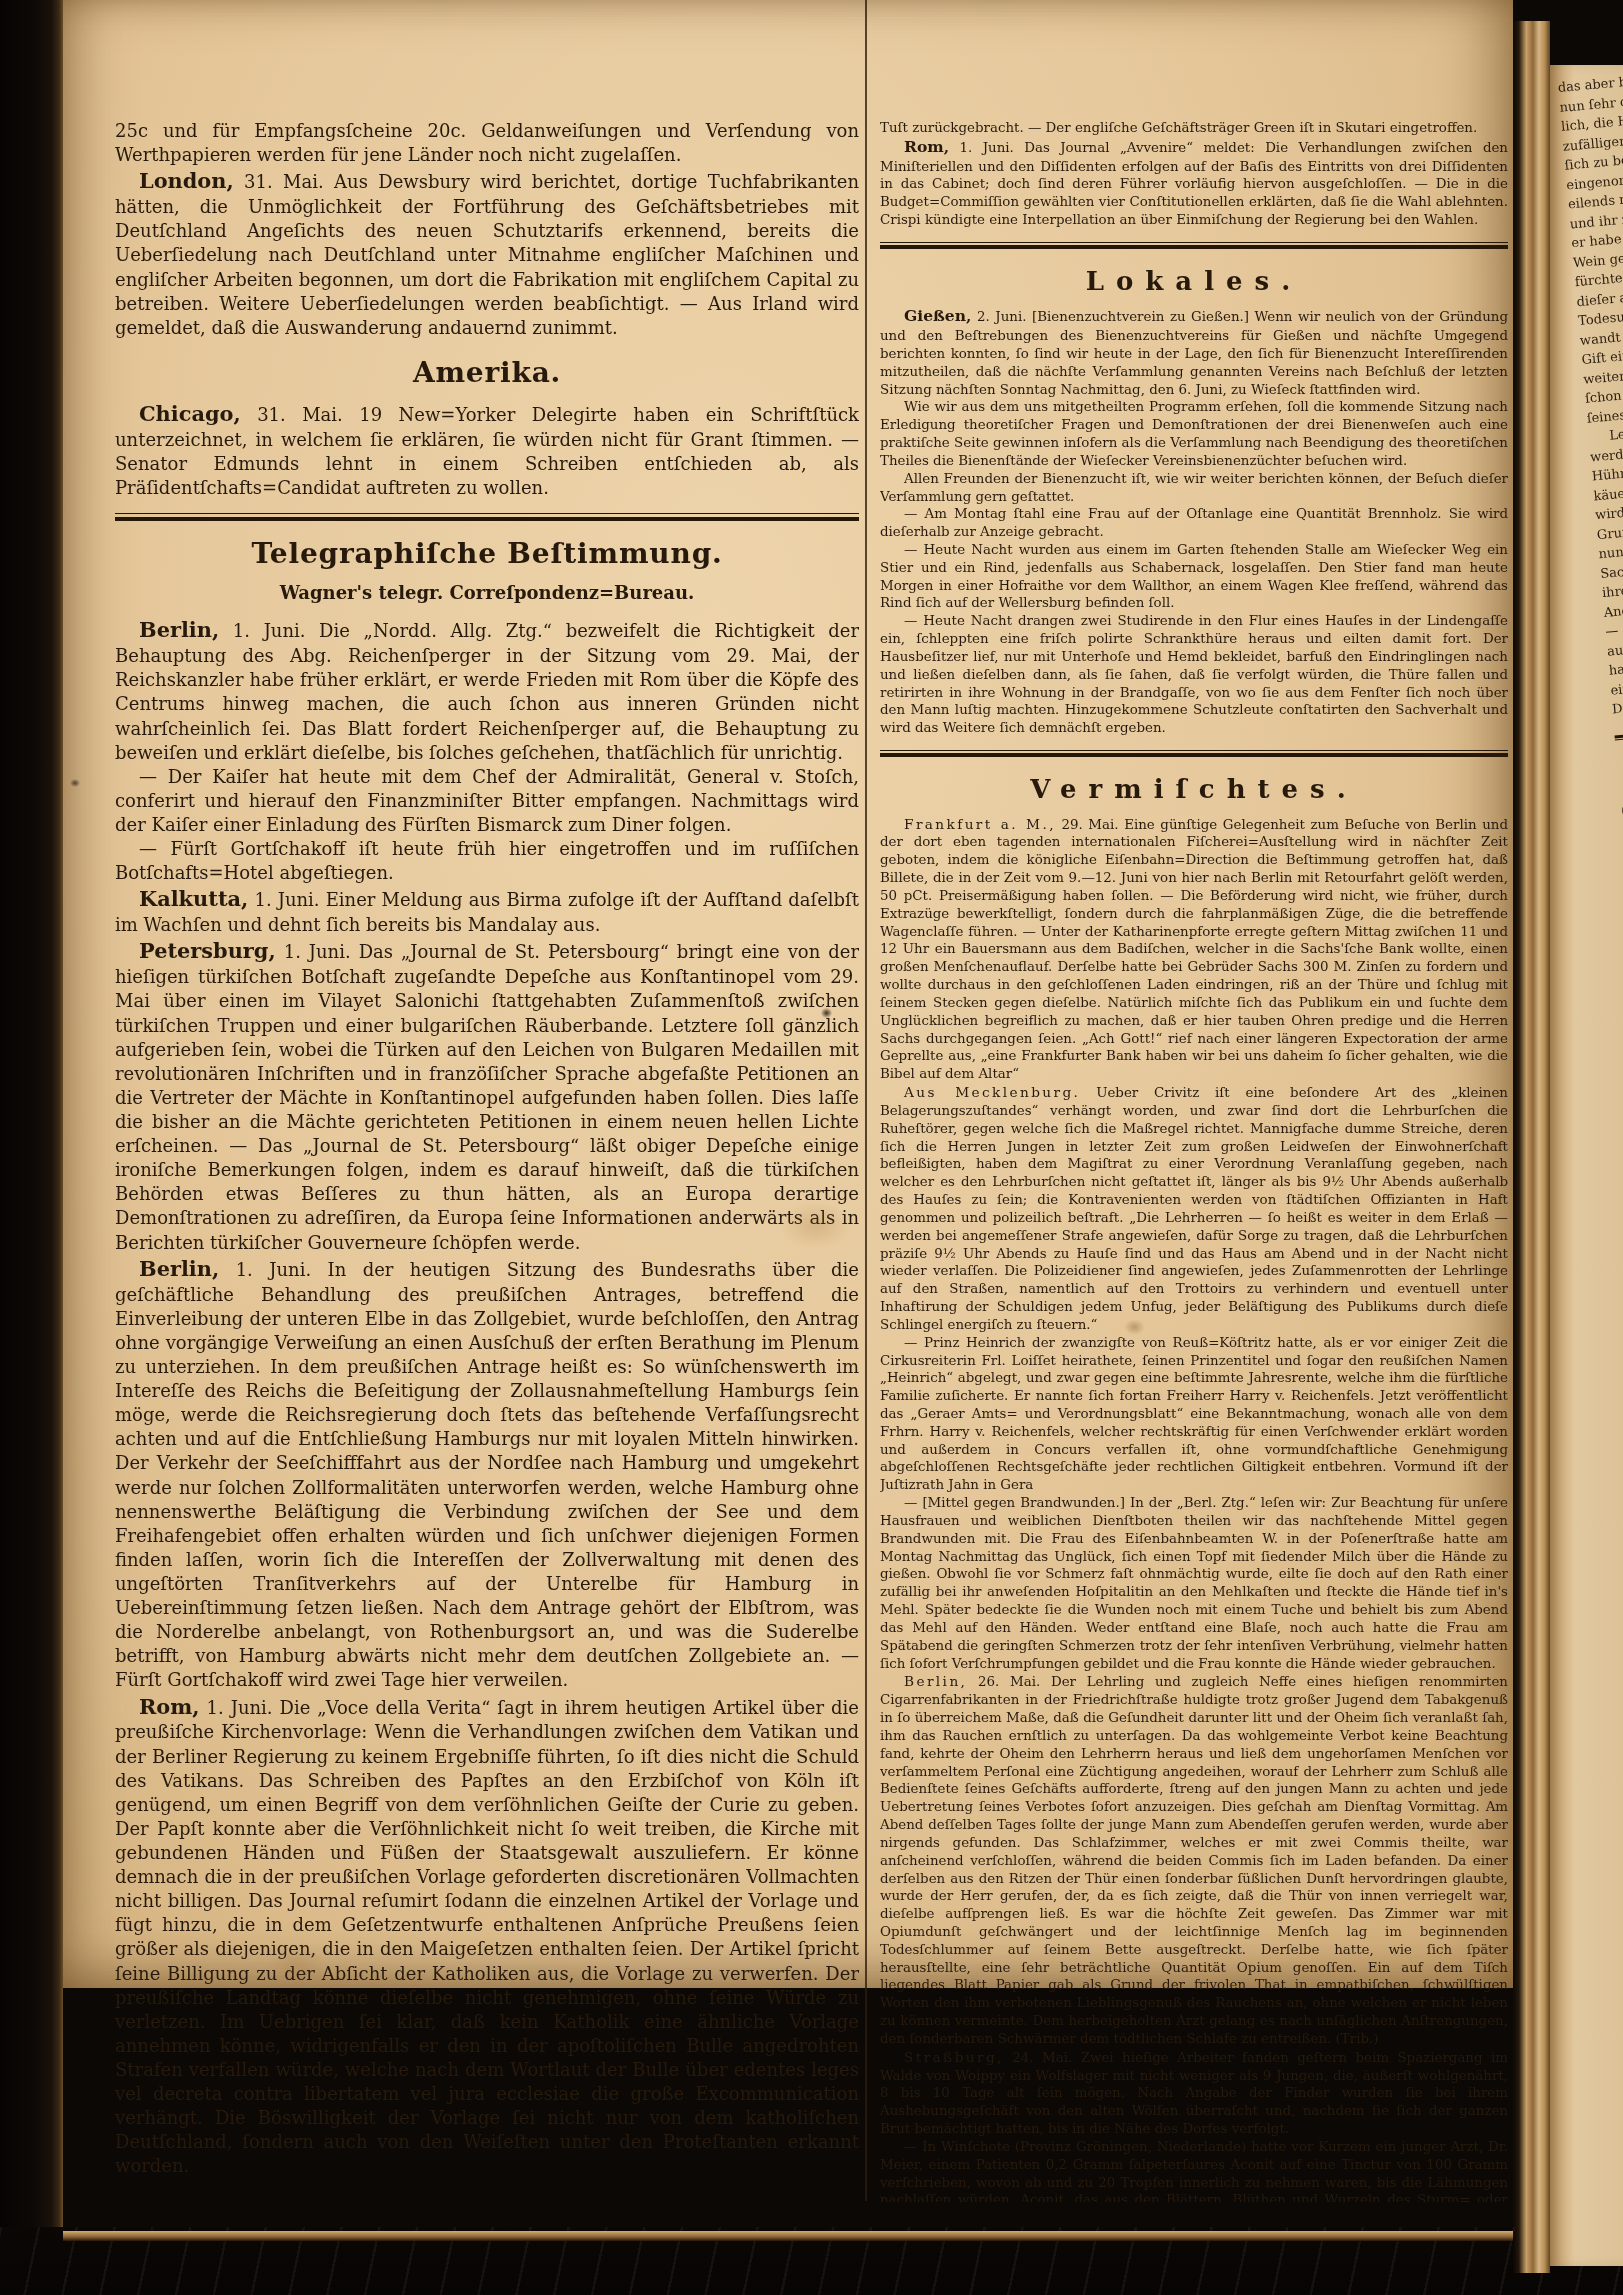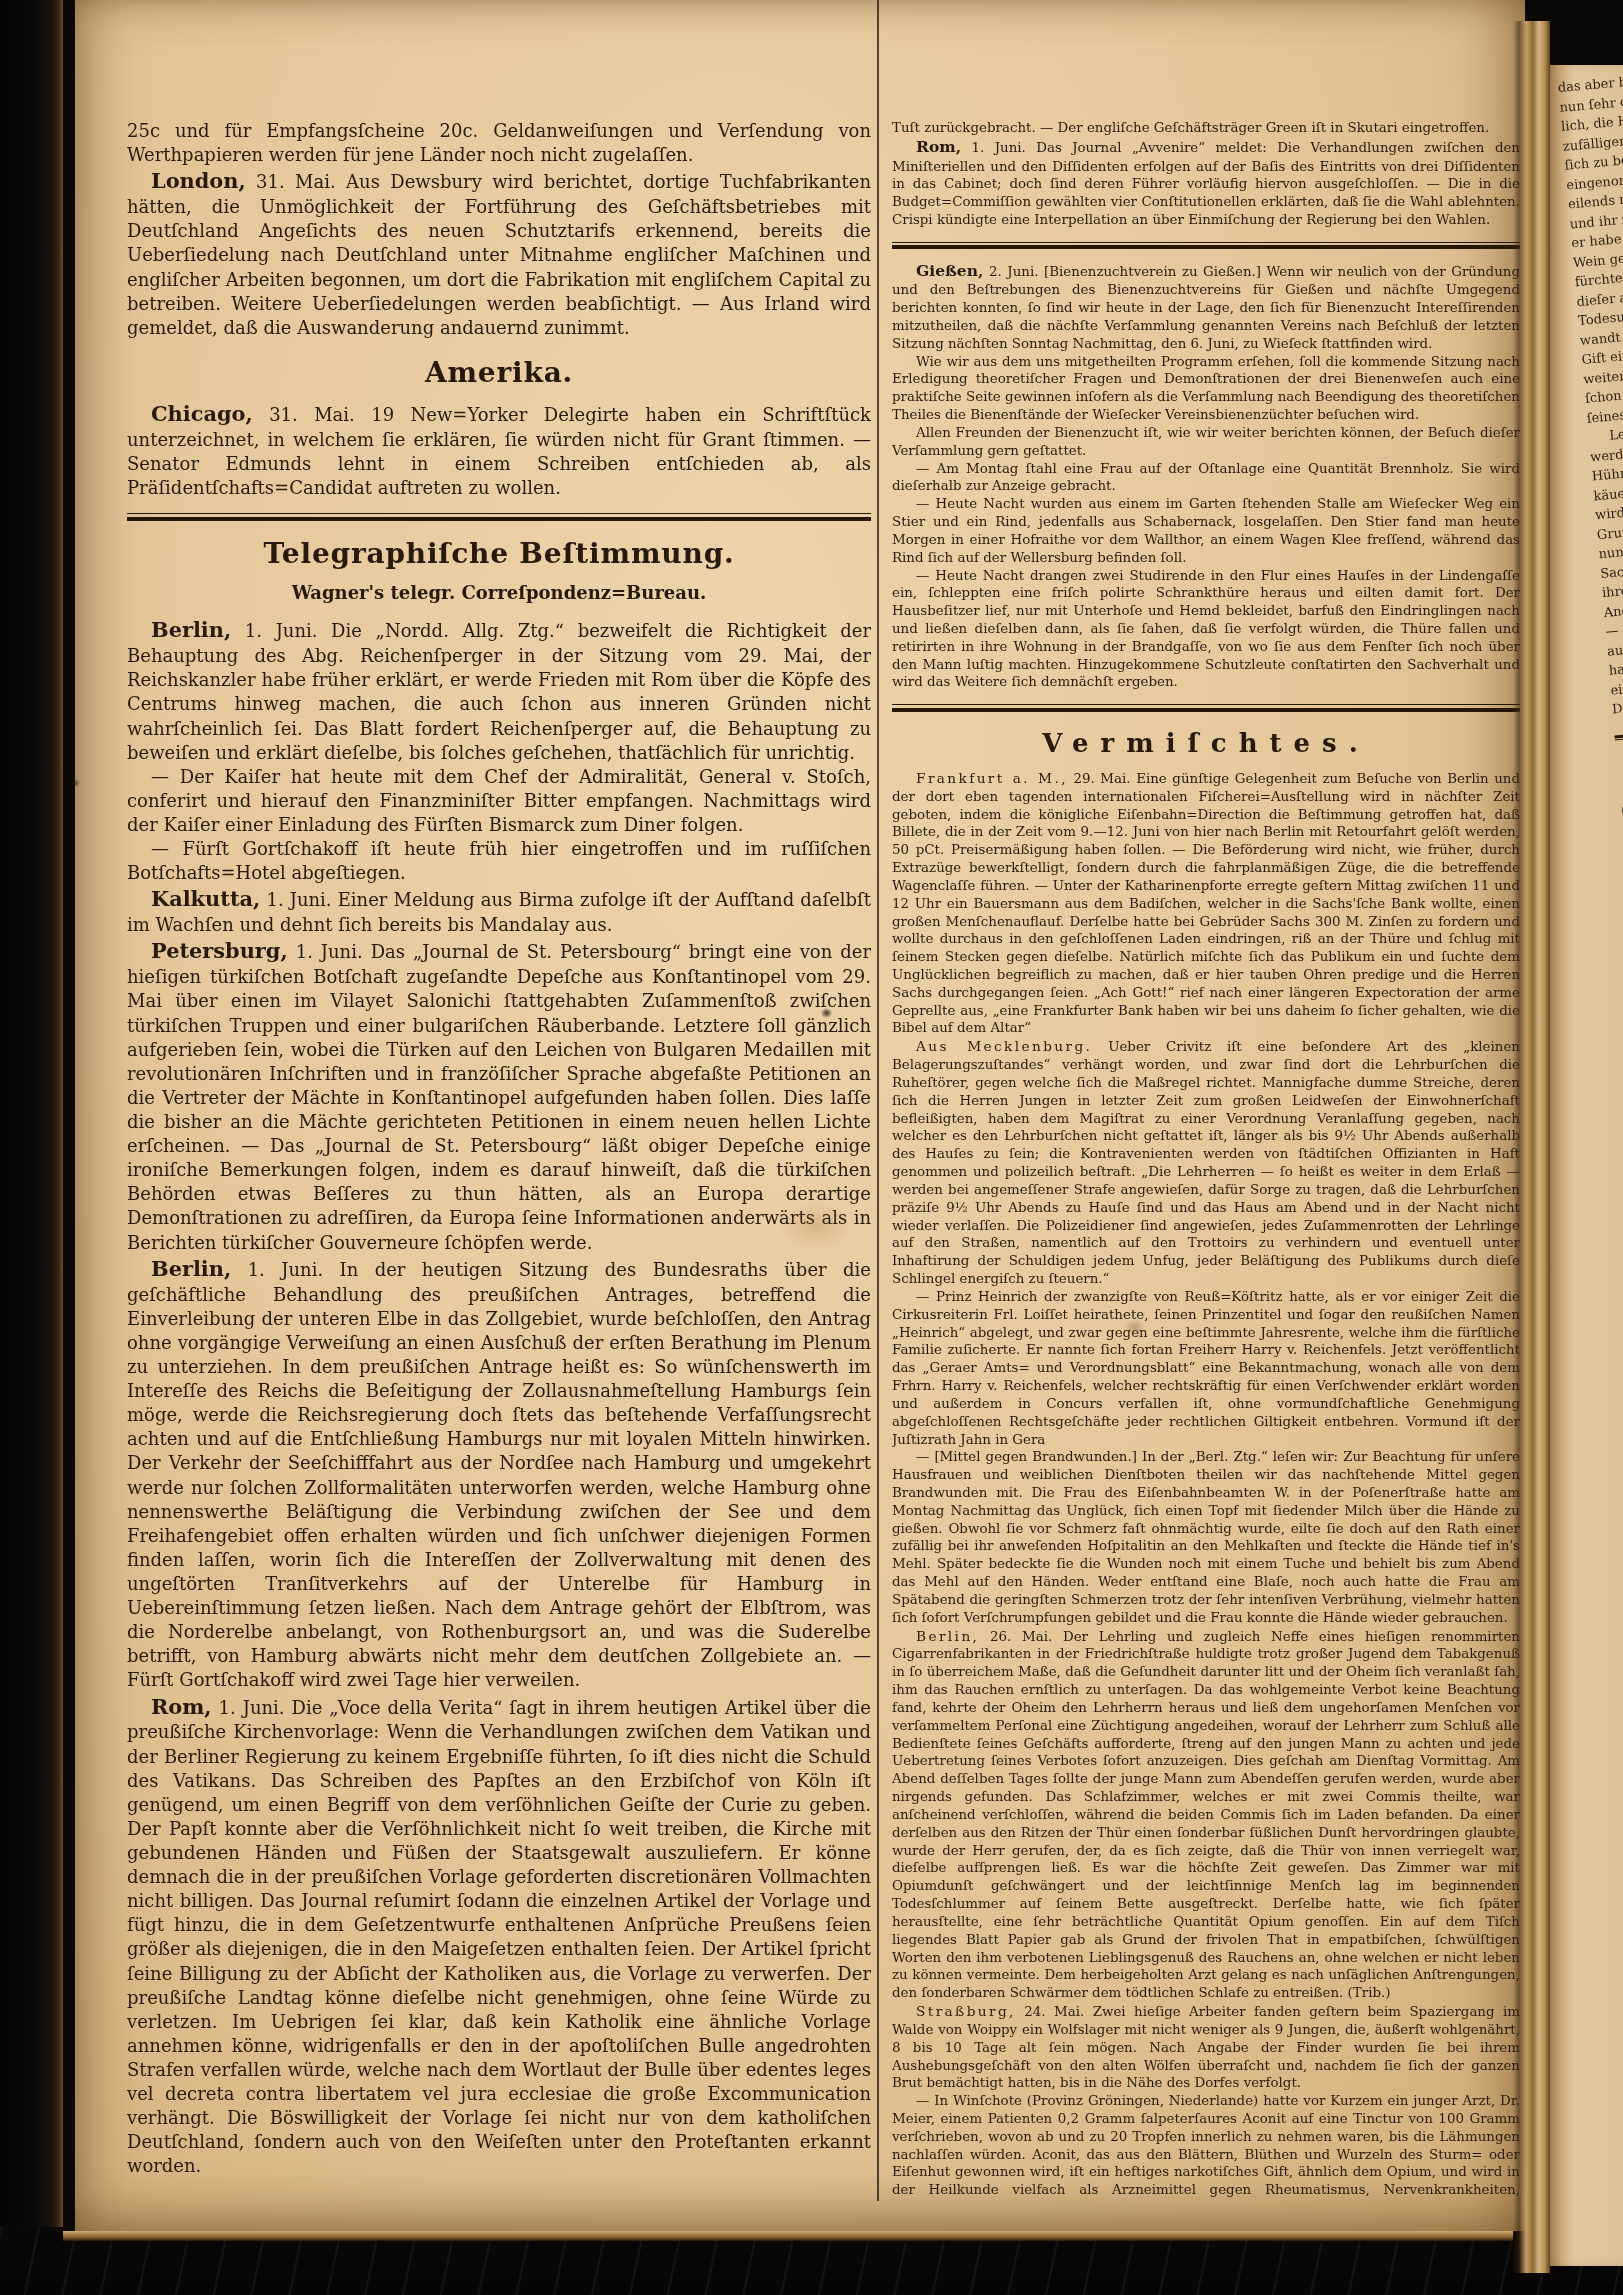--- a/index.html
+++ b/index.html
@@ -12,28 +12,27 @@
     position:absolute;left:0;top:0;width:63px;height:2295px;
     background:linear-gradient(90deg,#060403 0%,#0d0906 55%,#1a120a 82%,#3a2a16 94%,#6b4d28 100%);
   }
   .table-bottom{
     position:absolute;left:0;bottom:0;width:1623px;height:68px;
     background:
       repeating-linear-gradient(102deg, rgba(130,120,110,0.10) 0 2.4px, rgba(0,0,0,0) 2.4px 37px),
       linear-gradient(#0a0705,#070503);
   }
   .page{
-    position:absolute;left:63px;top:0;width:1450px;height:2231px;
+    position:absolute;left:63px;top:0;width:1450px;height:1988px;
     background:radial-gradient(ellipse at 45% 32%, #eed4ab 0%, #e6c99d 45%, #ddbd8d 74%, #d2ae7a 100%);
     box-shadow:
       inset 34px 0 57px -26px rgba(105,72,32,.55),
       inset -39px 0 65px -24px rgba(110,75,32,.60),
       inset 0 -37px 57px -28px rgba(95,64,26,.50),
       inset 0 14.6px 32px -19.5px rgba(95,64,26,.35);
-    margin-left: 12px;
   }
   .page-bottom-edge{
     position:absolute;left:63px;top:2231px;width:1450px;height:9.7px;
     background:linear-gradient(#d3ab74,#8a6133 60%,#241708);
   }
   .colrule{
     position:absolute;left:802px;top:0;width:1.6px;height:2201px;
     background:rgba(43,28,13,.78);
   }
   .col{
@@ -101,20 +100,21 @@
       <p class="para"><span class="lead">Kalkutta,</span> 1. Juni. Einer Meldung aus Birma zufolge iſt der Aufſtand daſelbſt im Wachſen und dehnt ſich bereits bis Mandalay aus.</p>
       <p class="para"><span class="lead">Petersburg,</span> 1. Juni. Das „Journal de St. Petersbourg“ bringt eine von der hieſigen türkiſchen Botſchaft zugeſandte Depeſche aus Konſtantinopel vom 29. Mai über einen im Vilayet Salonichi ſtattgehabten Zuſammenſtoß zwiſchen türkiſchen Truppen und einer bulgariſchen Räuberbande. Letztere ſoll gänzlich aufgerieben ſein, wobei die Türken auf den Leichen von Bulgaren Medaillen mit revolutionären Inſchriften und in franzöſiſcher Sprache abgefaßte Petitionen an die Vertreter der Mächte in Konſtantinopel aufgefunden haben ſollen. Dies laſſe die bisher an die Mächte gerichteten Petitionen in einem neuen hellen Lichte erſcheinen. — Das „Journal de St. Petersbourg“ läßt obiger Depeſche einige ironiſche Bemerkungen folgen, indem es darauf hinweiſt, daß die türkiſchen Behörden etwas Beſſeres zu thun hätten, als an Europa derartige Demonſtrationen zu adreſſiren, da Europa ſeine Informationen anderwärts als in Berichten türkiſcher Gouverneure ſchöpfen werde.</p>
       <p class="para"><span class="lead">Berlin,</span> 1. Juni. In der heutigen Sitzung des Bundesraths über die geſchäftliche Behandlung des preußiſchen Antrages, betreffend die Einverleibung der unteren Elbe in das Zollgebiet, wurde beſchloſſen, den Antrag ohne vorgängige Verweiſung an einen Ausſchuß der erſten Berathung im Plenum zu unterziehen. In dem preußiſchen Antrage heißt es: So wünſchenswerth im Intereſſe des Reichs die Beſeitigung der Zollausnahmeſtellung Hamburgs ſein möge, werde die Reichsregierung doch ſtets das beſtehende Verfaſſungsrecht achten und auf die Entſchließung Hamburgs nur mit loyalen Mitteln hinwirken. Der Verkehr der Seeſchifffahrt aus der Nordſee nach Hamburg und umgekehrt werde nur ſolchen Zollformalitäten unterworfen werden, welche Hamburg ohne nennenswerthe Beläſtigung die Verbindung zwiſchen der See und dem Freihafengebiet offen erhalten würden und ſich unſchwer diejenigen Formen finden laſſen, worin ſich die Intereſſen der Zollverwaltung mit denen des ungeſtörten Tranſitverkehrs auf der Unterelbe für Hamburg in Uebereinſtimmung ſetzen ließen. Nach dem Antrage gehört der Elbſtrom, was die Norderelbe anbelangt, von Rothenburgsort an, und was die Suderelbe betrifft, von Hamburg abwärts nicht mehr dem deutſchen Zollgebiete an. — Fürſt Gortſchakoff wird zwei Tage hier verweilen.</p>
       <p class="para"><span class="lead">Rom,</span> 1. Juni. Die „Voce della Verita“ ſagt in ihrem heutigen Artikel über die preußiſche Kirchenvorlage: Wenn die Verhandlungen zwiſchen dem Vatikan und der Berliner Regierung zu keinem Ergebniſſe führten, ſo iſt dies nicht die Schuld des Vatikans. Das Schreiben des Papſtes an den Erzbiſchof von Köln iſt genügend, um einen Begriff von dem verſöhnlichen Geiſte der Curie zu geben. Der Papſt konnte aber die Verſöhnlichkeit nicht ſo weit treiben, die Kirche mit gebundenen Händen und Füßen der Staatsgewalt auszuliefern. Er könne demnach die in der preußiſchen Vorlage geforderten discretionären Vollmachten nicht billigen. Das Journal reſumirt ſodann die einzelnen Artikel der Vorlage und fügt hinzu, die in dem Geſetzentwurfe enthaltenen Anſprüche Preußens ſeien größer als diejenigen, die in den Maigeſetzen enthalten ſeien. Der Artikel ſpricht ſeine Billigung zu der Abſicht der Katholiken aus, die Vorlage zu verwerfen. Der preußiſche Landtag könne dieſelbe nicht genehmigen, ohne ſeine Würde zu verletzen. Im Uebrigen ſei klar, daß kein Katholik eine ähnliche Vorlage annehmen könne, widrigenfalls er den in der apoſtoliſchen Bulle angedrohten Strafen verfallen würde, welche nach dem Wortlaut der Bulle über edentes leges vel decreta contra libertatem vel jura ecclesiae die große Excommunication verhängt. Die Böswilligkeit der Vorlage ſei nicht nur von dem katholiſchen Deutſchland, ſondern auch von den Weiſeſten unter den Proteſtanten erkannt worden.</p>
     </div>
   <div class="colrule"></div>
   <div class="col right">
       <p class="para noindent">Tuſt zurückgebracht. — Der engliſche Geſchäftsträger Green iſt in Skutari eingetroffen.</p>
       <p class="para"><span class="lead">Rom,</span> 1. Juni. Das Journal „Avvenire“ meldet: Die Verhandlungen zwiſchen den Miniſteriellen und den Diſſidenten erfolgen auf der Baſis des Eintritts von drei Diſſidenten in das Cabinet; doch ſind deren Führer vorläufig hiervon ausgeſchloſſen. — Die in die Budget=Commiſſion gewählten vier Conſtitutionellen erklärten, daß ſie die Wahl ablehnten. Crispi kündigte eine Interpellation an über Einmiſchung der Regierung bei den Wahlen.</p>
       <div class="rule"></div>
+      <h2 class="head spread">Lokales.</h2>
       <p class="para"><span class="lead">Gießen,</span> 2. Juni. [Bienenzuchtverein zu Gießen.] Wenn wir neulich von der Gründung und den Beſtrebungen des Bienenzuchtvereins für Gießen und nächſte Umgegend berichten konnten, ſo ſind wir heute in der Lage, den ſich für Bienenzucht Intereſſirenden mitzutheilen, daß die nächſte Verſammlung genannten Vereins nach Beſchluß der letzten Sitzung nächſten Sonntag Nachmittag, den 6. Juni, zu Wieſeck ſtattfinden wird.</p>
       <p class="para">Wie wir aus dem uns mitgetheilten Programm erſehen, ſoll die kommende Sitzung nach Erledigung theoretiſcher Fragen und Demonſtrationen der drei Bienenweſen auch eine praktiſche Seite gewinnen inſofern als die Verſammlung nach Beendigung des theoretiſchen Theiles die Bienenſtände der Wieſecker Vereinsbienenzüchter beſuchen wird.</p>
       <p class="para">Allen Freunden der Bienenzucht iſt, wie wir weiter berichten können, der Beſuch dieſer Verſammlung gern geſtattet.</p>
       <p class="para">— Am Montag ſtahl eine Frau auf der Oſtanlage eine Quantität Brennholz. Sie wird dieſerhalb zur Anzeige gebracht.</p>
       <p class="para">— Heute Nacht wurden aus einem im Garten ſtehenden Stalle am Wieſecker Weg ein Stier und ein Rind, jedenfalls aus Schabernack, losgelaſſen. Den Stier fand man heute Morgen in einer Hofraithe vor dem Wallthor, an einem Wagen Klee freſſend, während das Rind ſich auf der Wellersburg befinden ſoll.</p>
       <p class="para">— Heute Nacht drangen zwei Studirende in den Flur eines Hauſes in der Lindengaſſe ein, ſchleppten eine friſch polirte Schrankthüre heraus und eilten damit fort. Der Hausbeſitzer lief, nur mit Unterhoſe und Hemd bekleidet, barfuß den Eindringlingen nach und ließen dieſelben dann, als ſie ſahen, daß ſie verfolgt würden, die Thüre fallen und retirirten in ihre Wohnung in der Brandgaſſe, von wo ſie aus dem Fenſter ſich noch über den Mann luſtig machten. Hinzugekommene Schutzleute conſtatirten den Sachverhalt und wird das Weitere ſich demnächſt ergeben.</p>
       <div class="rule"></div>
       <h2 class="head spread">Vermiſchtes.</h2>
       <p class="para"><span class="lead sp">Frankfurt a. M.,</span> 29. Mai. Eine günſtige Gelegenheit zum Beſuche von Berlin und der dort eben tagenden internationalen Fiſcherei=Ausſtellung wird in nächſter Zeit geboten, indem die königliche Eiſenbahn=Direction die Beſtimmung getroffen hat, daß Billete, die in der Zeit vom 9.—12. Juni von hier nach Berlin mit Retourfahrt gelöſt werden, 50 pCt. Preisermäßigung haben ſollen. — Die Beförderung wird nicht, wie früher, durch Extrazüge bewerkſtelligt, ſondern durch die fahrplanmäßigen Züge, die die betreffende Wagenclaſſe führen. — Unter der Katharinenpforte erregte geſtern Mittag zwiſchen 11 und 12 Uhr ein Bauersmann aus dem Badiſchen, welcher in die Sachs'ſche Bank wollte, einen großen Menſchenauflauf. Derſelbe hatte bei Gebrüder Sachs 300 M. Zinſen zu fordern und wollte durchaus in den geſchloſſenen Laden eindringen, riß an der Thüre und ſchlug mit ſeinem Stecken gegen dieſelbe. Natürlich miſchte ſich das Publikum ein und ſuchte dem Unglücklichen begreiflich zu machen, daß er hier tauben Ohren predige und die Herren Sachs durchgegangen ſeien. „Ach Gott!“ rief nach einer längeren Expectoration der arme Geprellte aus, „eine Frankfurter Bank haben wir bei uns daheim ſo ſicher gehalten, wie die Bibel auf dem Altar“</p>
       <p class="para"><span class="lead sp">Aus Mecklenburg.</span> Ueber Crivitz iſt eine beſondere Art des „kleinen Belagerungszuſtandes“ verhängt worden, und zwar ſind dort die Lehrburſchen die Ruheſtörer, gegen welche ſich die Maßregel richtet. Mannigfache dumme Streiche, deren ſich die Herren Jungen in letzter Zeit zum großen Leidweſen der Einwohnerſchaft befleißigten, haben dem Magiſtrat zu einer Verordnung Veranlaſſung gegeben, nach welcher es den Lehrburſchen nicht geſtattet iſt, länger als bis 9½ Uhr Abends außerhalb des Hauſes zu ſein; die Kontravenienten werden von ſtädtiſchen Offizianten in Haft genommen und polizeilich beſtraft. „Die Lehrherren — ſo heißt es weiter in dem Erlaß — werden bei angemeſſener Strafe angewieſen, dafür Sorge zu tragen, daß die Lehrburſchen präziſe 9½ Uhr Abends zu Hauſe ſind und das Haus am Abend und in der Nacht nicht wieder verlaſſen. Die Polizeidiener ſind angewieſen, jedes Zuſammenrotten der Lehrlinge auf den Straßen, namentlich auf den Trottoirs zu verhindern und eventuell unter Inhaftirung der Schuldigen jedem Unfug, jeder Beläſtigung des Publikums durch dieſe Schlingel energiſch zu ſteuern.“</p>

